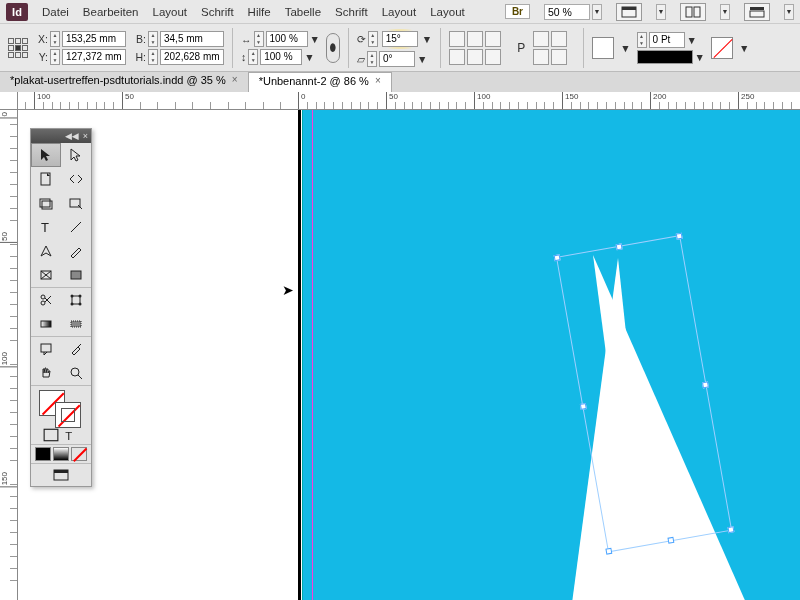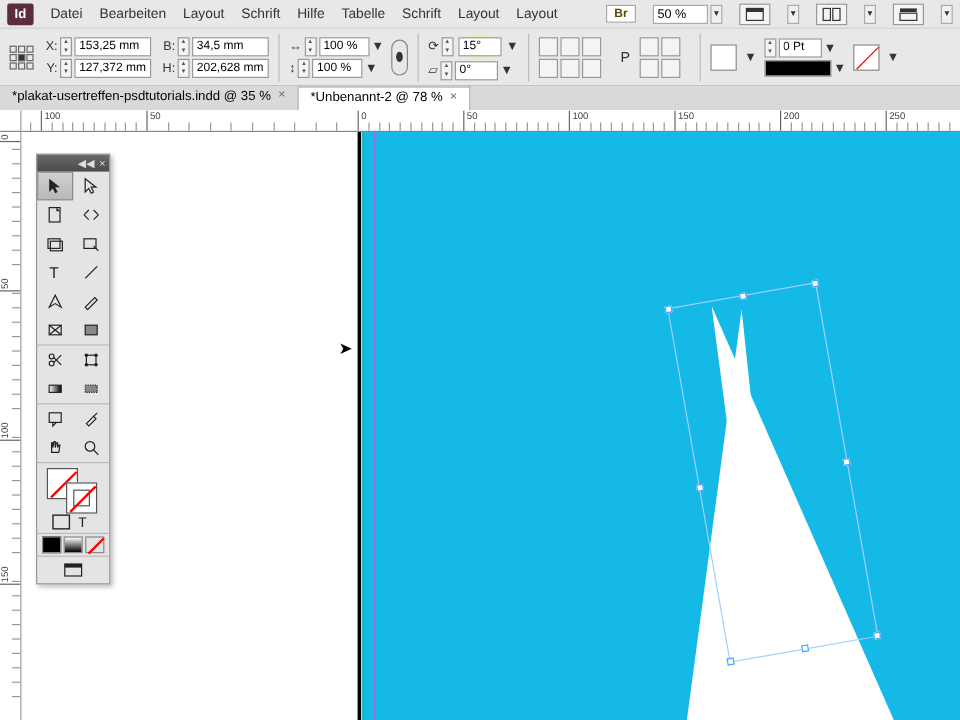--- a/index.html
+++ b/index.html
@@ -252,21 +252,21 @@
   <div class="swatch stroke"></div>
     <div class="dd">▼</div>
 </div>
 
 <div class="tabstrip">
   <div class="tab">
       <span>*plakat-usertreffen-psdtutorials.indd @ 35 %</span>
       <span class="close">×</span>
     </div>
   <div class="tab active">
-      <span>*Unbenannt-2 @ 78 %</span>
+      <span>*Unbenannt-2 @ 86 %</span>
       <span class="close">×</span>
     </div>
 </div>
 
 <div class="workspace">
   <div class="ruler-corner"></div>
   <div class="ruler-h" id="ruler-h">
       <div class="minor" style="left: 7.4px;"></div>
       <div class="tick" style="left: 16px;">100</div>
       <div class="minor" style="left: 24.8px;"></div>

